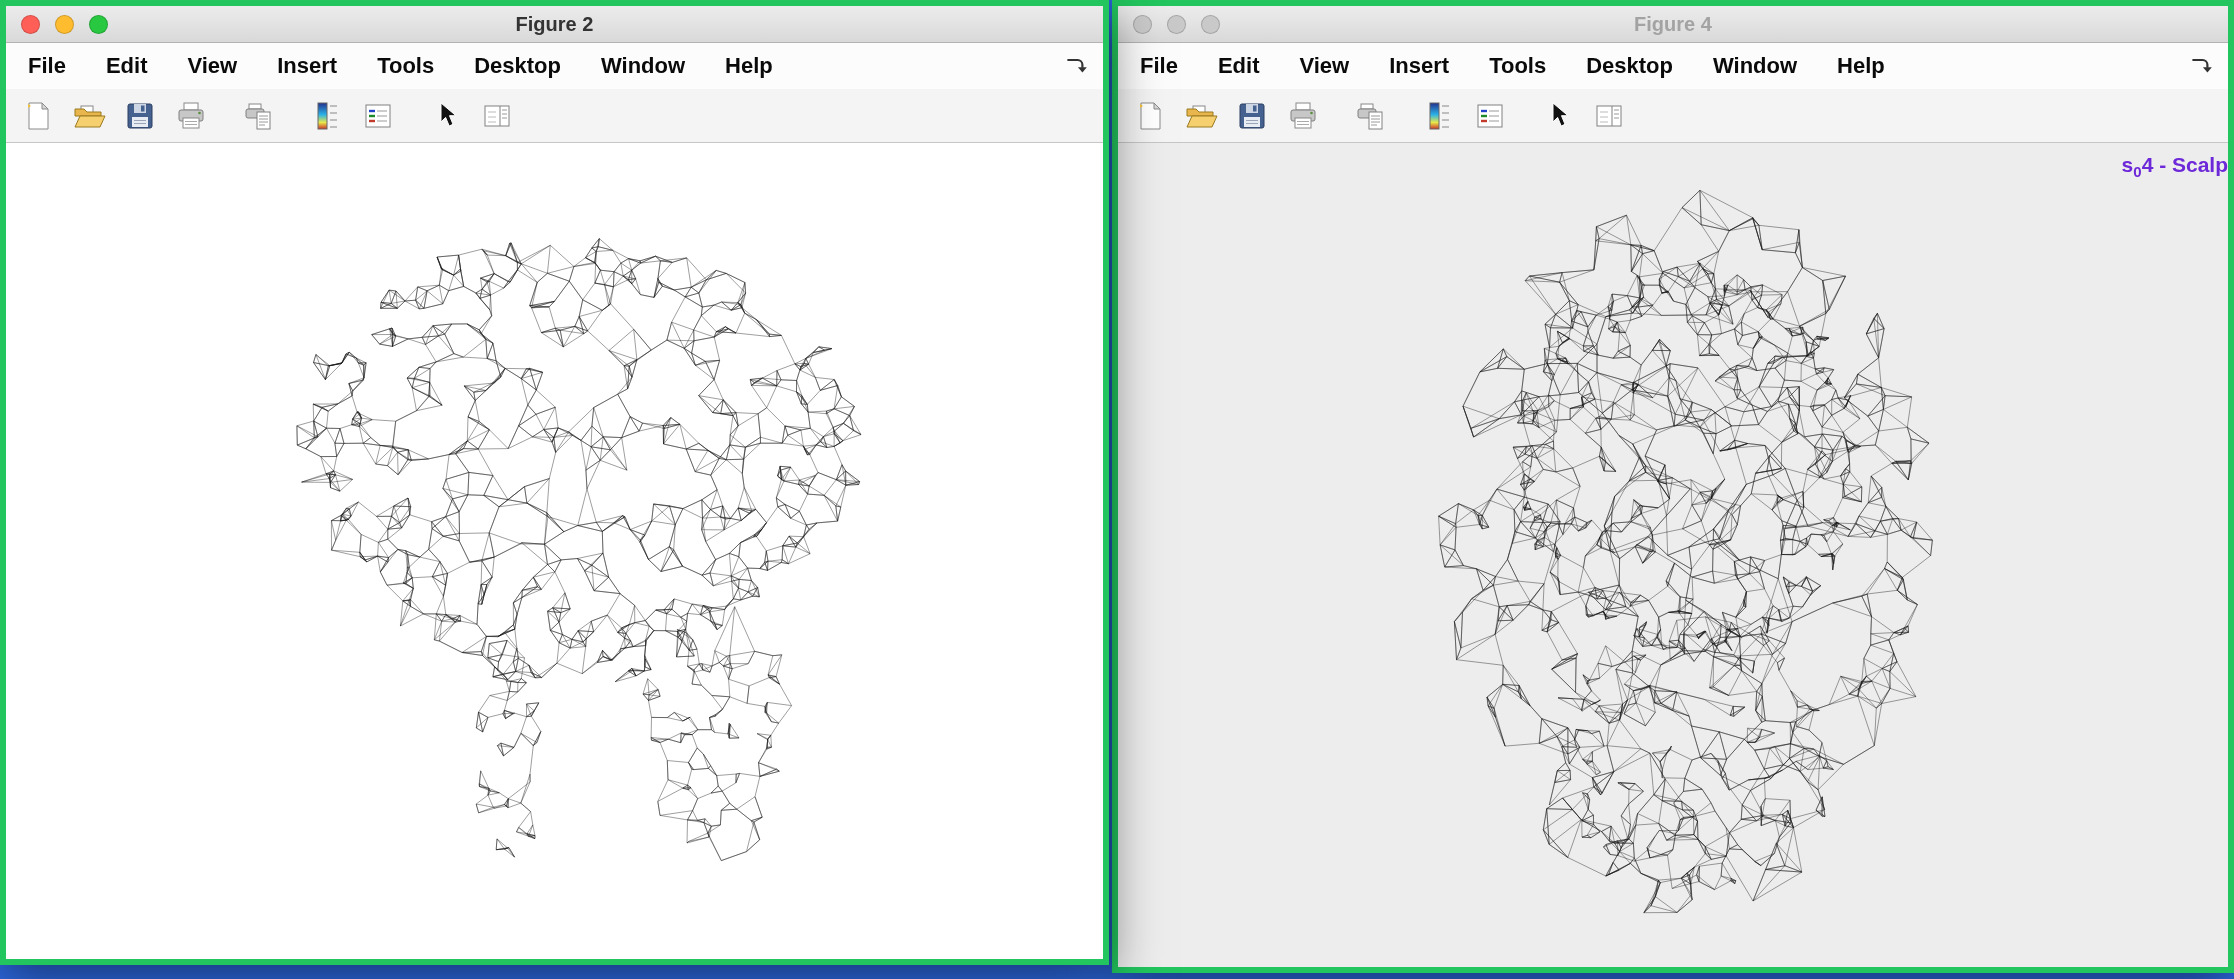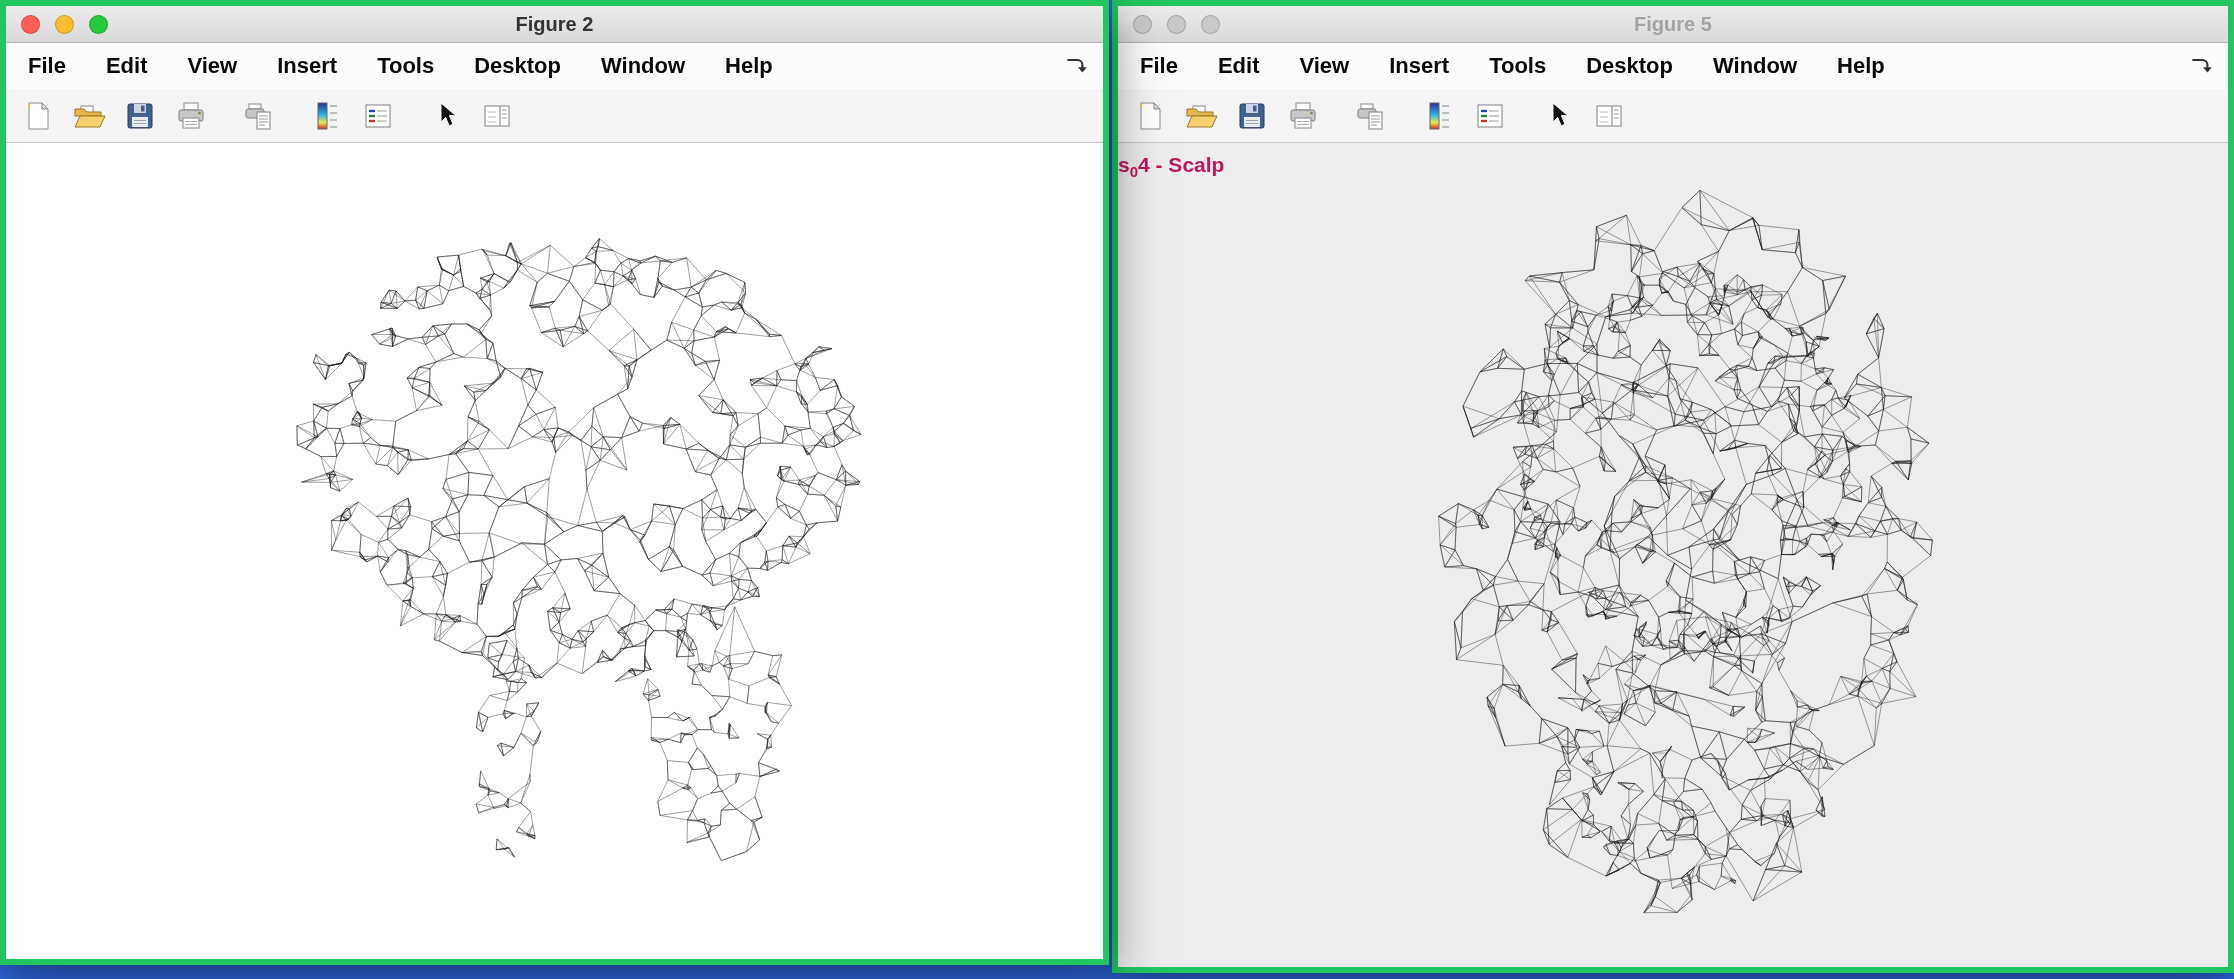--- a/index.html
+++ b/index.html
@@ -70,23 +70,23 @@
   .group-gap{ margin-left:17px; }
 
   .canvas{
     position:relative; flex:1; overflow:hidden;
   }
   #fig2-canvas{ background:#ffffff; }
   #fig1-canvas{ background:#ededed; }
   .canvas svg.mesh{ position:absolute; left:0; top:0; }
 
   .plot-title{
-    position:absolute; left:0; right:8px; top:10px;
-    text-align:left;
-    font-size:21px; font-weight:bold; color:#be185d;
+    position:absolute; left:0; right:0; top:10px;
+    text-align:right;
+    font-size:21px; font-weight:bold; color:#6d28d9;
   }
   .plot-title sub{ font-size:15px; font-weight:bold; }
 
   .desktop-strip{
     position:absolute; left:0; bottom:0; width:1109px; height:14px;
   }
 </style>
 </head>
 <body>
 
@@ -235,21 +235,21 @@
   </div>
 </div>
 
 <div class="window inactive" id="fig1-window">
   <div class="titlebar">
     <div class="traffic">
       <span class="light" style="background: rgb(201, 201, 201);"></span>
       <span class="light" style="background: rgb(201, 201, 201);"></span>
       <span class="light" style="background: rgb(201, 201, 201);"></span>
     </div>
-    <div class="title">Figure 5</div>
+    <div class="title">Figure 4</div>
   </div>
 
   <div class="menubar">
     <span class="menu-item">File</span>
     <span class="menu-item">Edit</span>
     <span class="menu-item">View</span>
     <span class="menu-item">Insert</span>
     <span class="menu-item">Tools</span>
     <span class="menu-item">Desktop</span>
     <span class="menu-item">Window</span>

